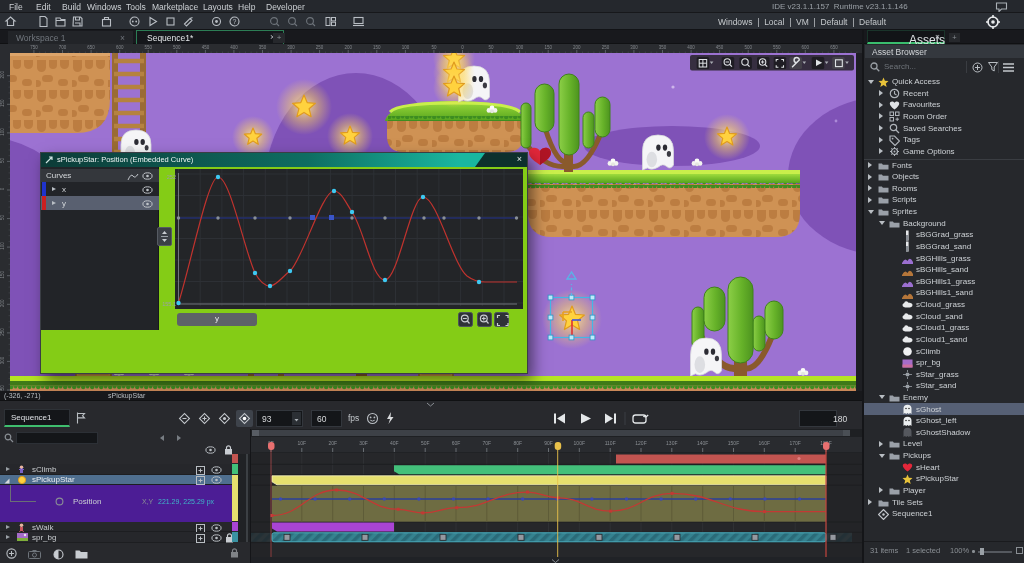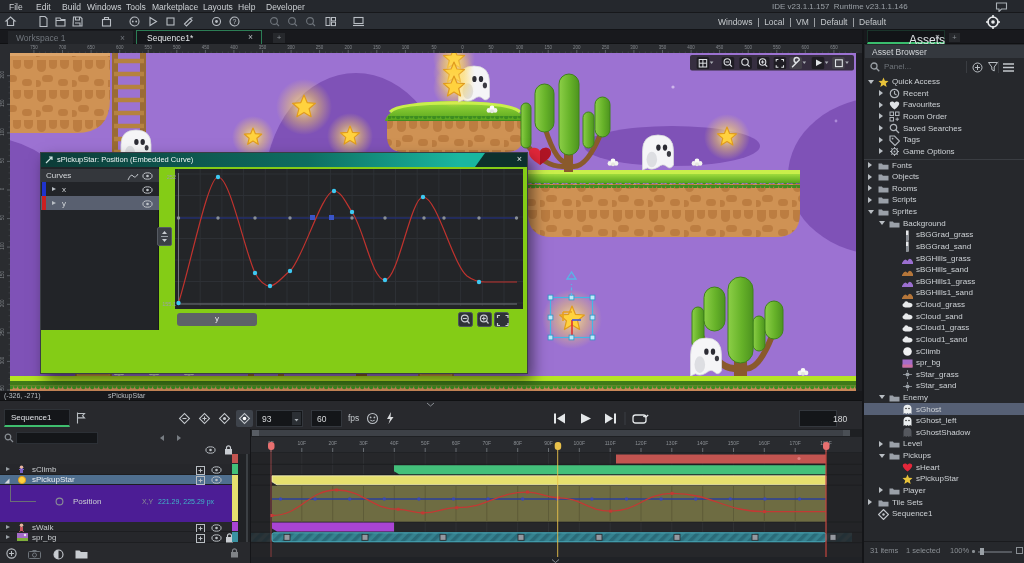--- a/index.html
+++ b/index.html
@@ -84,21 +84,21 @@
       </svg>
       <span class="abs" style="left:718px;top:4px;font-size:8.5px;color:#c6cacd;">Windows&nbsp; | &nbsp;Local&nbsp; | &nbsp;VM&nbsp; | &nbsp;Default&nbsp; | &nbsp;Default</span>
       <svg class="abs" style="left:986px;top:2px;" width="14" height="14" viewBox="0 0 14 14">
         <circle cx="7" cy="7" r="5" fill="none" stroke="#e8eaec" stroke-width="1.6"></circle>
         <circle cx="7" cy="7" r="1.8" fill="#e8eaec"></circle>
         <path d="M7 0v3M7 11v3M0 7h3M11 7h3" stroke="#e8eaec" stroke-width="1.6"></path>
       </svg>
     </div>
     <div class="abs" style="left:0;top:30px;width:862px;height:14px;background:#18191d;border-bottom:1px solid #101113;">
       <div class="abs" style="left:8px;top:1px;width:125px;height:13px;background:#222428;color:#70757c;font-size:8.5px;padding:2px 0 0 8px;">Workspace 1<span style="position:absolute;right:8px;top:2px;color:#70757c;">×</span></div>
-      <div class="abs" style="left:136px;top:0px;width:126px;height:14px;background:#15171b;border:1px solid #2c7d55;border-bottom:2px solid #3fbe6e;color:#e4e7e9;font-size:8.5px;padding:2px 0 12px 10px;">Sequence1*<span style="position:absolute;right:8px;top:1px;color:#b9bec3;">×</span></div>
+      <div class="abs" style="left:136px;top:0px;width:148px;height:14px;background:#15171b;border:1px solid #2c7d55;border-bottom:2px solid #3fbe6e;color:#e4e7e9;font-size:8.5px;padding:2px 0 12px 10px;">Sequence1*<span style="position:absolute;right:8px;top:1px;color:#b9bec3;">×</span></div>
       <div class="abs" style="left:273px;top:3px;width:12px;height:10px;background:#26282c;color:#8a8f95;font-size:8px;text-align:center;line-height:10px;">+</div>
     </div>
     <div class="abs" style="left:0;top:44px;width:10px;height:9px;background:#2a2c30;"></div>
     <svg class="abs" style="left:10px;top:44px;" width="852" height="9" viewBox="0 0 852 9">
       <rect width="852" height="9" fill="#2a2c30"></rect>
       <line x1="23.9" y1="6" x2="23.9" y2="9" stroke="#5a5f65" stroke-width="1"></line>
       <text x="23.9" y="5" font-size="4.5" fill="#83878c" text-anchor="middle">750</text>
       <line x1="29.7" y1="7.5" x2="29.7" y2="9" stroke="#44484e" stroke-width="0.7"></line>
       <line x1="35.4" y1="7.5" x2="35.4" y2="9" stroke="#44484e" stroke-width="0.7"></line>
       <line x1="41.1" y1="7.5" x2="41.1" y2="9" stroke="#44484e" stroke-width="0.7"></line>
@@ -1086,21 +1086,21 @@
         </div>
         <div class="abs" style="left:85px;top:3px;width:11px;height:9px;background:#26282c;color:#8a8f95;font-size:7.5px;text-align:center;line-height:9px;">+</div>
       </div>
       <div class="abs" style="left:1px;top:15px;width:160px;height:13px;background:#34383e;">
         <span class="abs" style="left:7px;top:2px;font-size:8.5px;color:#d3d6d9;">Asset Browser</span>
       </div>
       <svg class="abs" style="left:6px;top:32px;" width="10" height="10" viewBox="0 0 10 10">
         <circle cx="4" cy="4" r="3" fill="none" stroke="#9aa0a6" stroke-width="1.3"></circle>
         <path d="M6.3 6.3 9.3 9.3" stroke="#9aa0a6" stroke-width="1.3"></path>
       </svg>
-      <span class="abs" style="left:20px;top:32px;font-size:8px;color:#6f747a;">Panel...</span>
+      <span class="abs" style="left:20px;top:32px;font-size:8px;color:#6f747a;">Search...</span>
       <svg class="abs" style="left:108px;top:32px;" width="11" height="11" viewBox="0 0 11 11">
         <circle cx="5.5" cy="5.5" r="4.5" fill="none" stroke="#b9bec3" stroke-width="1"></circle>
         <path d="M3 5.5h5M5.5 3v5" stroke="#b9bec3" stroke-width="1"></path>
       </svg>
       <svg class="abs" style="left:124px;top:32px;" width="10" height="10" viewBox="0 0 10 10">
         <path d="M0.5 0.5h9L6.2 5v4L3.8 7.5V5z" fill="none" stroke="#b9bec3" stroke-width="1"></path>
       </svg>
       <svg class="abs" style="left:139px;top:32.5px;" width="11" height="9" viewBox="0 0 11 9">
         <path d="M0 1h11M0 4.5h11M0 8h11" stroke="#c3c7cc" stroke-width="1.6"></path>
       </svg>

